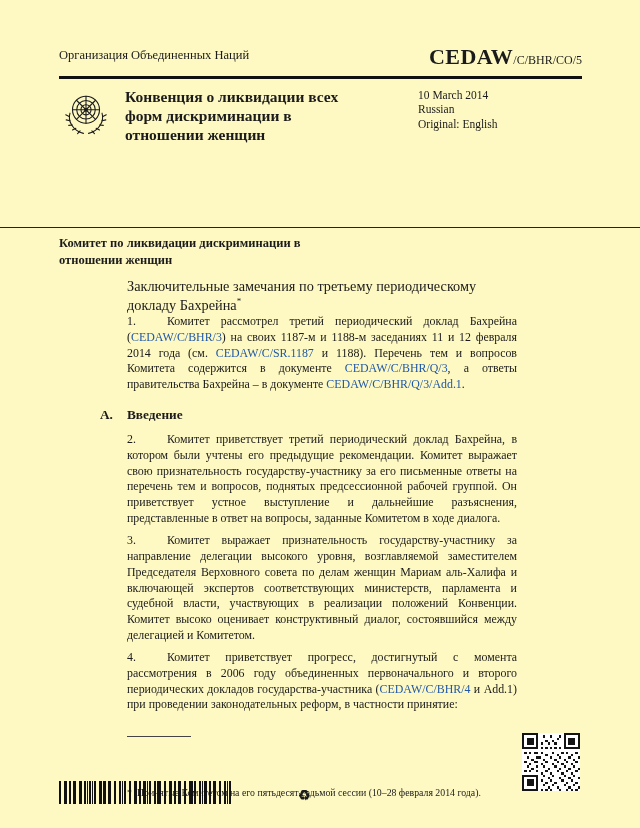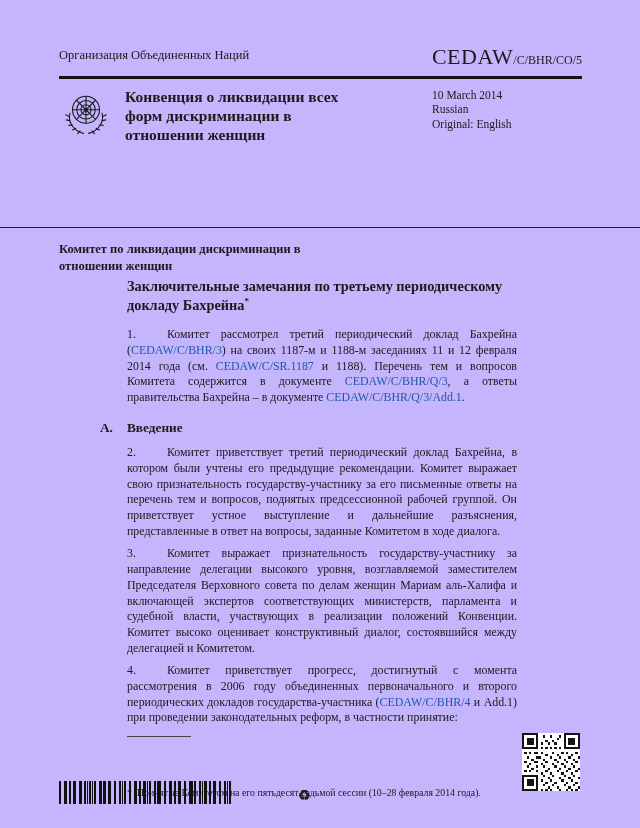--- a/index.html
+++ b/index.html
@@ -1,44 +1,44 @@
 <!DOCTYPE html>
 <html style="--link: #2058a8;"><head>
 <meta charset="utf-8">
 <style>
   * { margin:0; padding:0; box-sizing:border-box; }
   html,body { background:#e9e9e7; }
   .page {
     position:relative; width:640px; height:828px; margin:0 auto;
-    background:#c4b5fd; color:#1b1b1b;
+    background:#fef9c3; color:#1b1b1b;
     font-family:"Liberation Serif", serif;
     overflow:hidden;
   }
   :root { --link:#2058a8; }
 
   
   .top-header { position:absolute; top:44px; left:59px; right:58px; display:flex; justify-content:space-between; align-items:flex-end; }
   .org-name { font-size:12.5px; padding-bottom:7px; }
   .doc-symbol { font-size:12px; white-space:nowrap; }
-  .doc-symbol .big { font-size:22px; letter-spacing:.5px; }
+  .doc-symbol .big { font-size:22px; letter-spacing:.5px;font-weight:bold; }
   .thick-rule { position:absolute; top:76px; left:59px; right:58px; height:3px; background:#111; }
 
   
-  .masthead { position:absolute; top:86px; left:59px; right:44px; display:flex; }
+  .masthead { position:absolute; top:86px; left:59px; right:58px; display:flex; }
   .un-emblem { width:54px; height:56px; flex:0 0 54px; margin-right:12px; }
   .conv-title { width:228px; font-weight:bold; font-size:15.5px; line-height:1.24; padding-top:1px; }
   .distr-block { margin-left:auto; width:164px; font-size:11.5px; line-height:1.25; padding-top:2px; }
   .thin-rule { position:absolute; top:227px; left:0; right:0; height:1px; background:#222; }
 
   
-  .committee { position:absolute; top:241px; left:59px; width:250px; font-weight:bold; font-size:12.5px; line-height:1.32; }
+  .committee { position:absolute; top:235px; left:59px; width:250px; font-weight:bold; font-size:12.5px; line-height:1.32; }
 
   
   .main { position:absolute; top:277px; left:127px; width:390px; font-size:11.9px; line-height:1.32; text-align:justify; }
-  .doc-title { font-weight:bold; font-size:14.3px; line-height:1.3; text-align:left; margin-bottom:13px; }
+  .doc-title { font-weight:normal; font-size:14.3px; line-height:1.3; text-align:left; margin-bottom:0; }
   .doc-title sup { font-size:9px; }
   .para { margin-bottom:7px; }
   .pnum { display:inline-block; width:40px; }
   .section-heading { font-weight:bold; font-size:13.3px; margin:13px 0 9px -27px; text-align:left; }
   .section-letter { display:inline-block; width:27px; }
   a.doclink { color:var(--link); text-decoration:none; }
 
   
   .footnote-sep { position:absolute; top:736px; left:127px; width:64px; border-top:1px solid #444; }
   .footnote { position:absolute; top:741px; left:127px; width:378px; font-size:9.8px; line-height:1.3; text-indent:-9px; padding-left:9px;margin-top:46px; }

